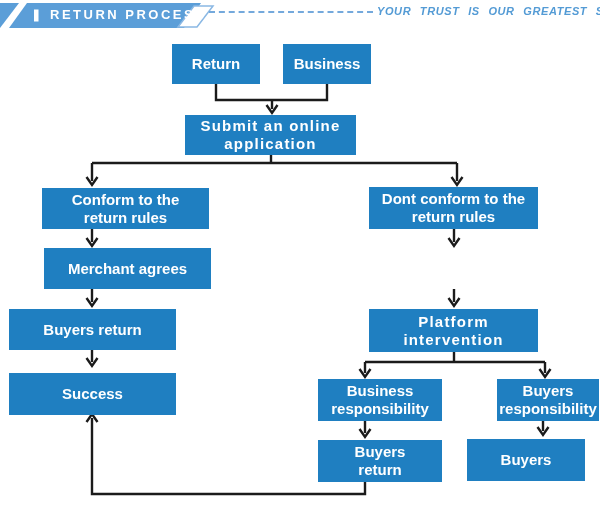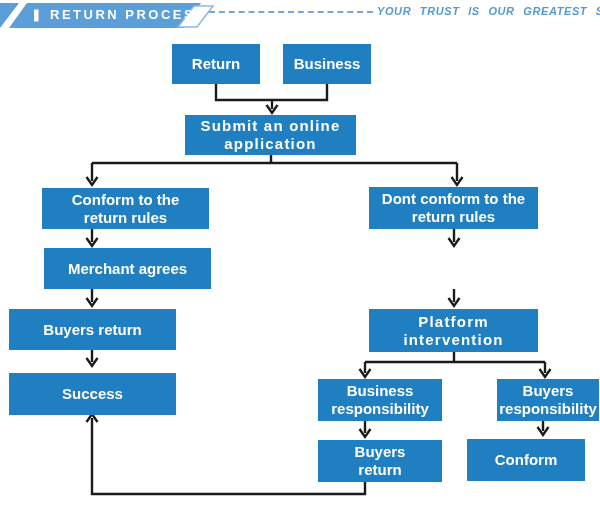--- a/index.html
+++ b/index.html
@@ -106,15 +106,15 @@
 
 
   <div class="node ls" style="left:369px;top:309px;width:169px;height:43px;padding:0 30px;">Platform intervention</div>
 
   <div class="node" style="left:318px;top:379px;width:124px;height:42px;padding:0 0;">Business responsibility</div>
 
   <div class="node" style="left:467px;top:379px;width:102px;height:42px;padding:0 4px;margin-left:30px;">Buyers responsibility</div>
 
   <div class="node" style="left:318px;top:440px;width:124px;height:42px;padding:0 30px;">Buyers return</div>
 
-  <div class="node" style="left:467px;top:439px;width:118px;height:42px;">Conform</div>
+  <div class="node" style="left:467px;top:439px;width:118px;height:42px;">Buyers</div>
 
 </div>
 
 </body></html>

